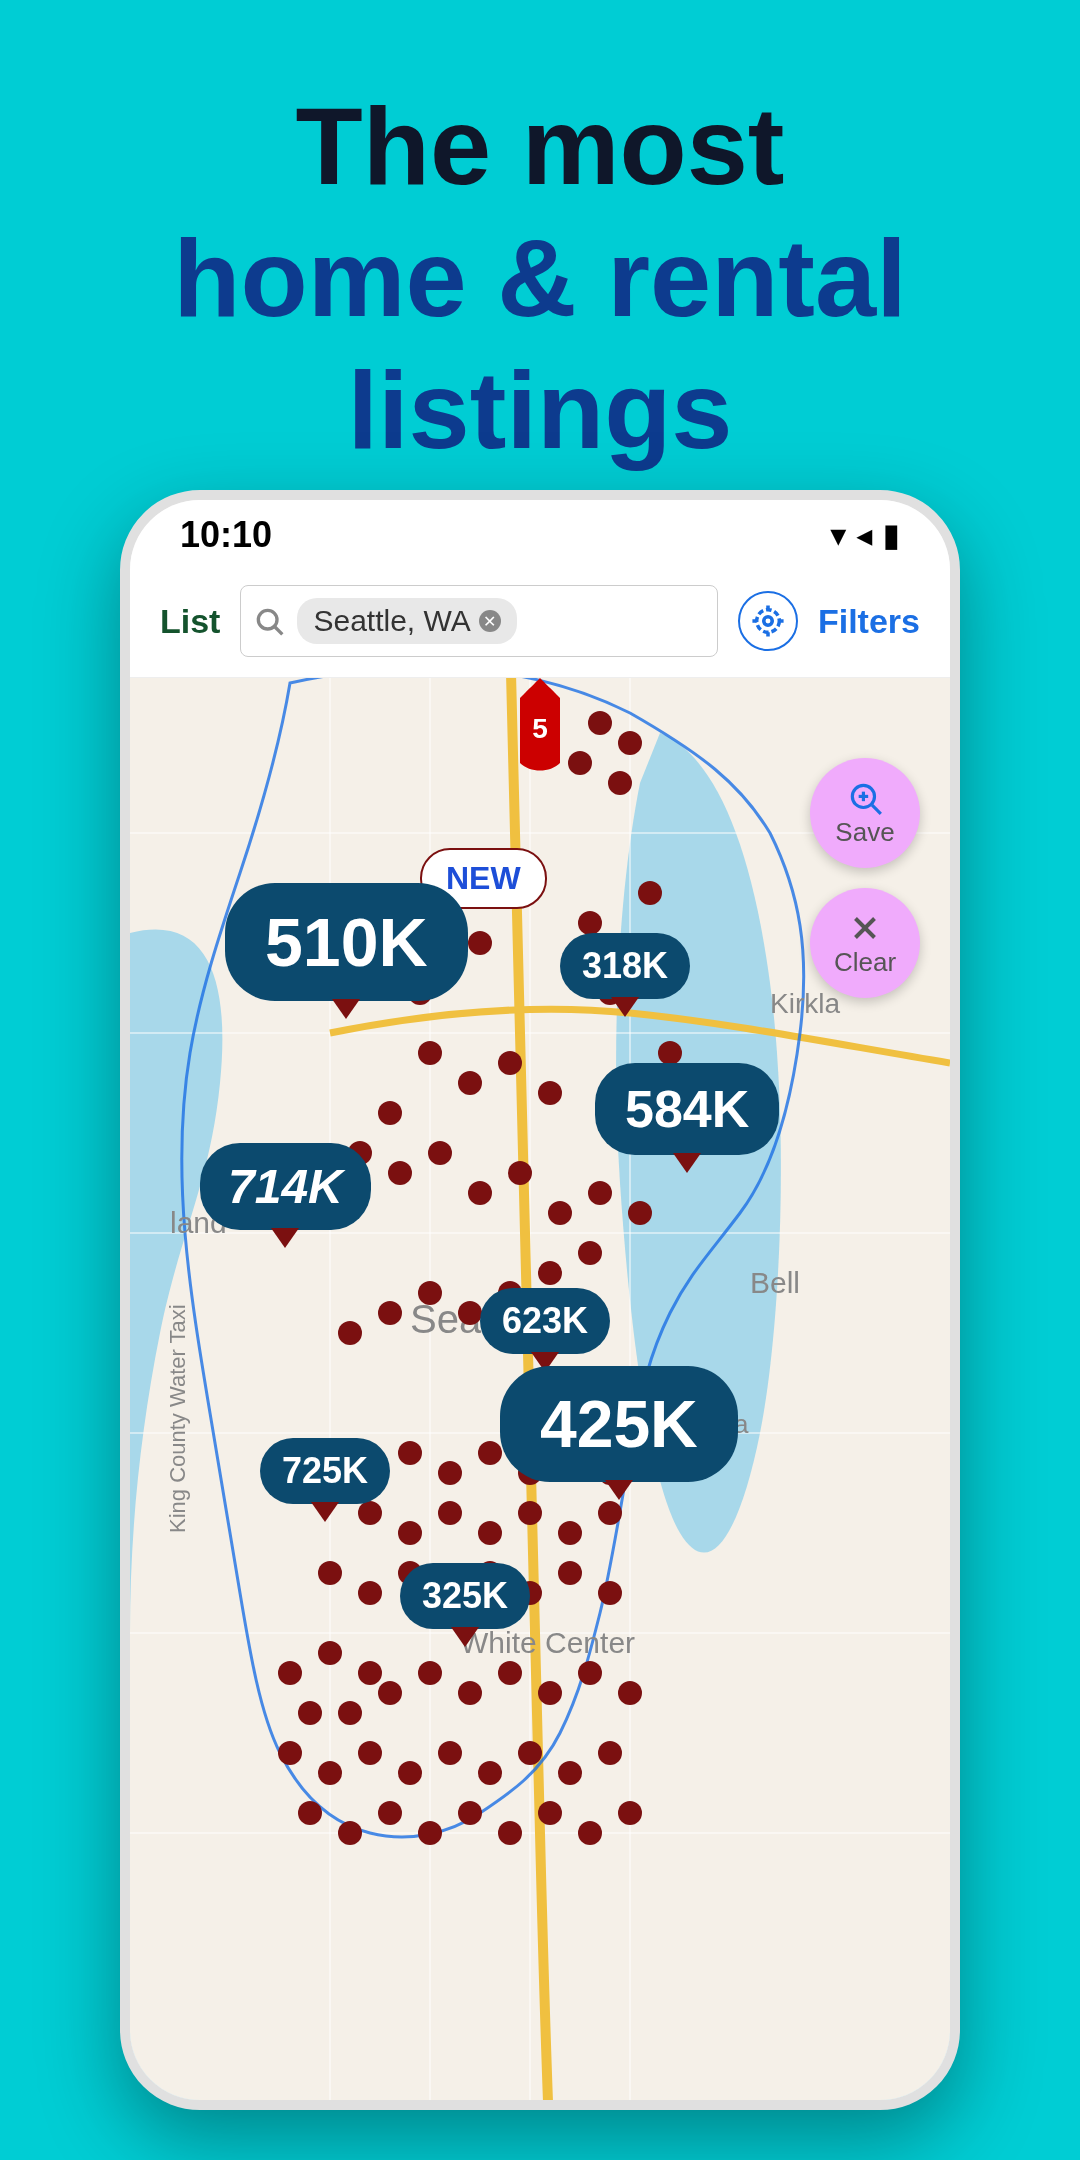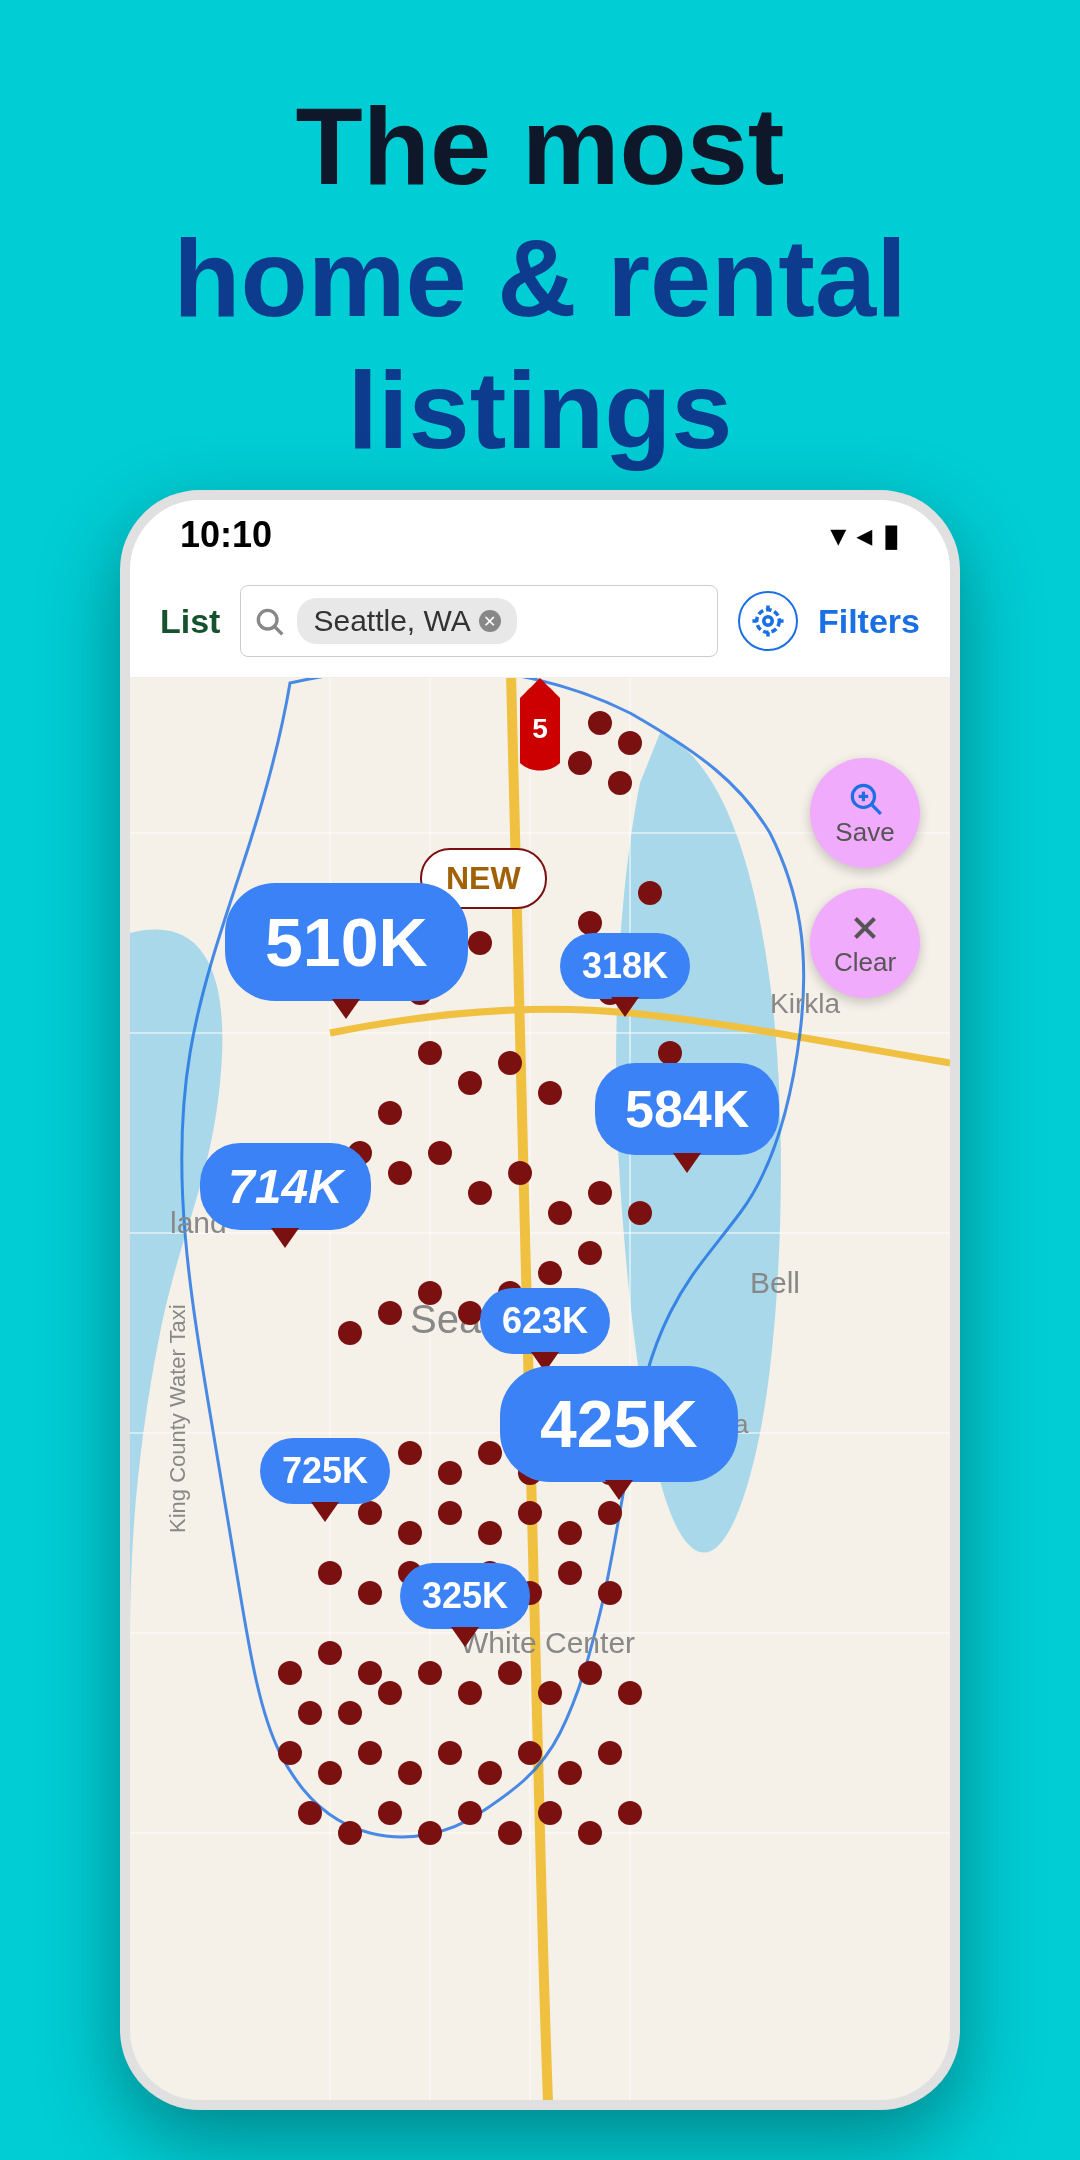--- a/index.html
+++ b/index.html
@@ -158,21 +158,21 @@
     .map-svg {
       position: absolute;
       top: 0; left: 0;
       width: 100%;
       height: 100%;
     }
 
     
     .price-bubble {
       position: absolute;
-      background: #3b82f6;
+      background: #0c4a6e;
       color: white;
       border-radius: 40px;
       padding: 14px 28px;
       font-size: 42px;
       font-weight: 800;
       cursor: pointer;
       white-space: nowrap;
     }
     .price-bubble::after {
       content: '';
@@ -191,21 +191,21 @@
     }
     .price-bubble.medium {
       font-size: 52px;
     }
 
     
     .new-badge {
       position: absolute;
       background: #fff;
       border: 2.5px solid #7B1010;
-      color: #a16207;
+      color: #1d4ed8;
       border-radius: 30px;
       padding: 10px 24px;
       font-size: 32px;
       font-weight: 700;
     }
 
     
     .map-action-btn {
       position: absolute;
       right: 30px;

